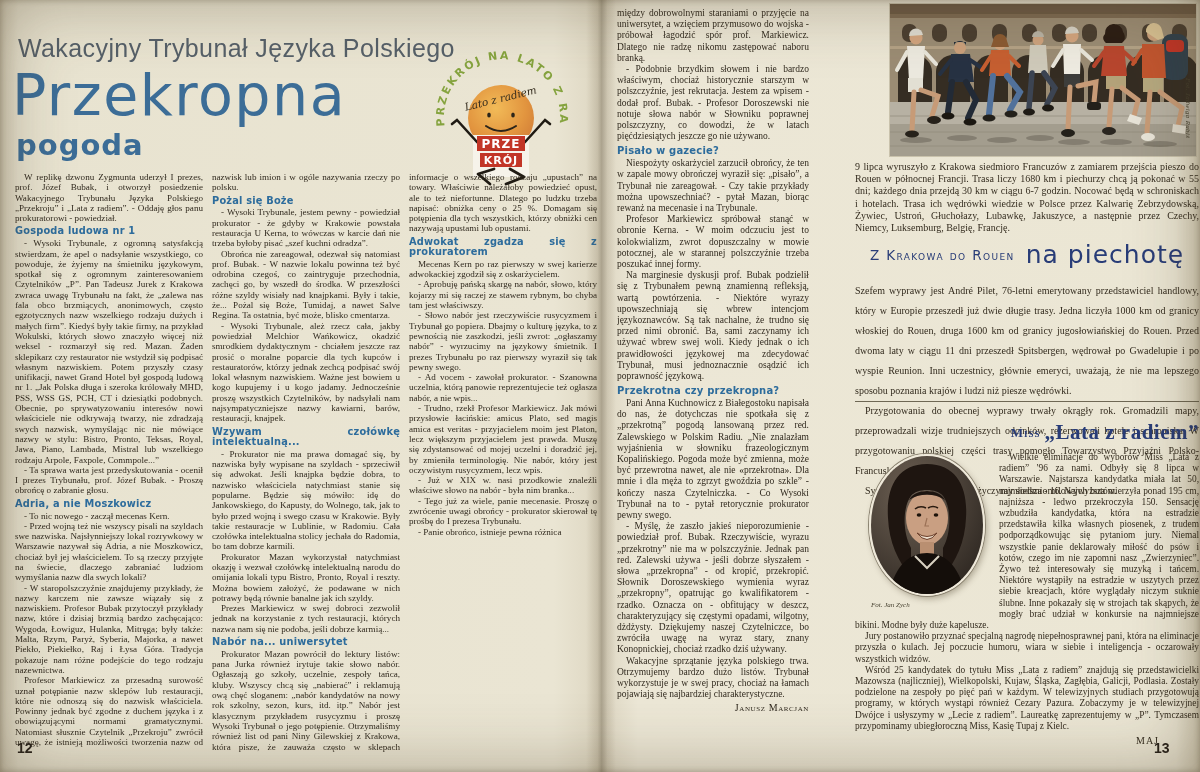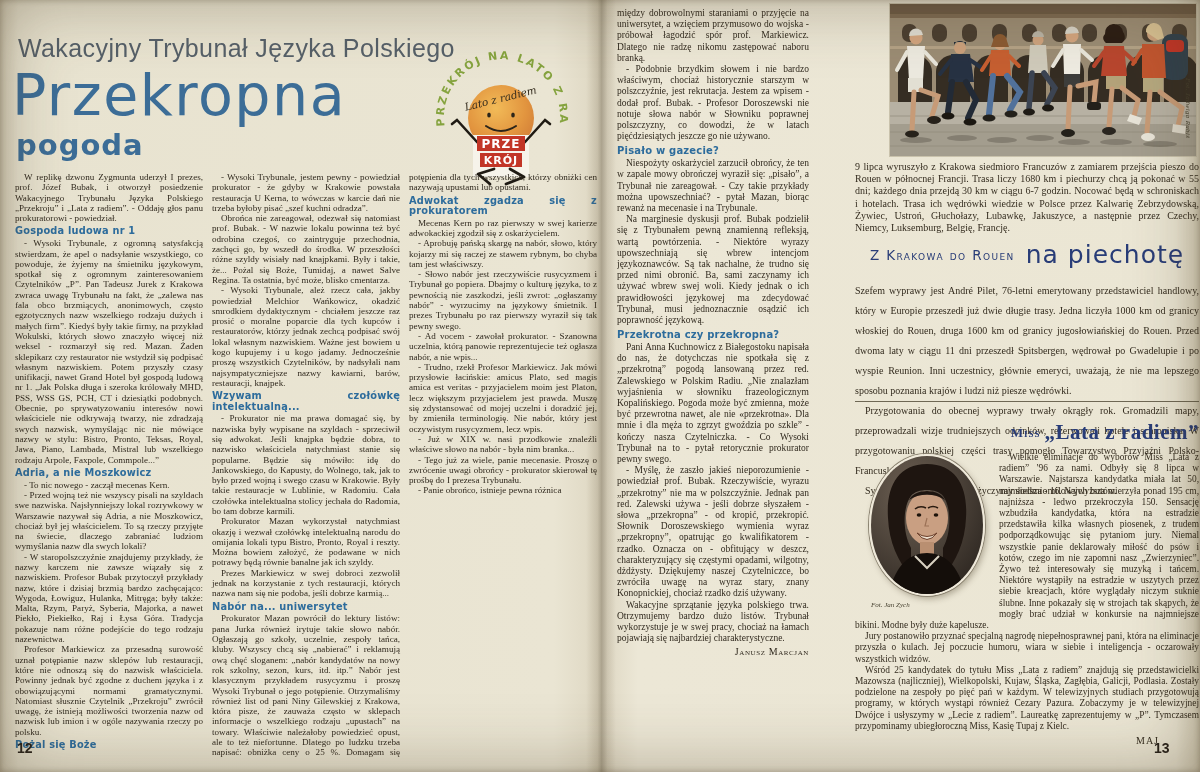--- a/index.html
+++ b/index.html
@@ -110,20 +110,21 @@
         <path d="M66,133 L50,138 L62,148" stroke="#1f1a13" stroke-width="2.8" fill="none" stroke-linecap="round" stroke-linejoin="round"></path>
         <path d="M82,133 L96,141 L78,148" stroke="#1f1a13" stroke-width="2.8" fill="none" stroke-linecap="round" stroke-linejoin="round"></path>
       </svg>
     </div>
 
     <div class="cols">
       <p>W replikę dzwonu Zygmunta uderzył I prezes, prof. Józef Bubak, i otworzył posiedzenie Wakacyjnego Trybunału Języka Polskiego „Przekroju” i „Lata z radiem”. - Oddaję głos panu prokuratorowi - powiedział.</p>
 
       <div class="col-head">Gospoda ludowa nr 1</div>
       <p>- Wysoki Trybunale, z ogromną satysfakcją stwierdzam, że apel o nadsyłanie wszystkiego, co powoduje, że żyjemy na śmietniku językowym, spotkał się z ogromnym zainteresowaniem Czytelników „P”. Pan Tadeusz Jurek z Krakowa zwraca uwagę Trybunału na fakt, że „zalewa nas fala obco brzmiących, anonimowych, często egzotycznych nazw wszelkiego rodzaju dużych i małych firm”. Kiedyś były takie firmy, na przykład Wokulski, których słowo znaczyło więcej niż weksel - rozmarzył się red. Mazan. Żaden sklepikarz czy restaurator nie wstydził się podpisać własnym nazwiskiem. Potem przyszły czasy unifikacji, nawet Grand Hotel był gospodą ludową nr 1. „Jak Polska długa i szeroka królowały MHD, PSS, WSS GS, PCH, CT i dziesiątki podobnych. Obecnie, po sprywatyzowaniu interesów nowi właściciele nie odkrywają twarzy, nie zdradzają swych nazwisk, wymyślając nic nie mówiące nazwy w stylu: Bistro, Pronto, Teksas, Royal, Jawa, Piano, Lambada, Mistral lub wszelkiego rodzaju Arpole, Faxpole, Commpole...”</p>
+      <p>- Ta sprawa warta jest przedyskutowania - ocenił I prezes Trybunału, prof. Józef Bubak. - Proszę obrońcę o zabranie głosu.</p>
 
       <div class="col-head">Adria, a nie Moszkowicz</div>
       <p>- To nic nowego - zaczął mecenas Kern.</p>
       <p>- Przed wojną też nie wszyscy pisali na szyldach swe nazwiska. Najsłynniejszy lokal rozrywkowy w Warszawie nazywał się Adria, a nie Moszkowicz, chociaż był jej właścicielem. To są rzeczy przyjęte na świecie, dlaczego zabraniać ludziom wymyślania nazw dla swych lokali?</p>
       <p>- W staropolszczyźnie znajdujemy przykłady, że nazwy karczem nie zawsze wiązały się z nazwiskiem. Profesor Bubak przytoczył przykłady nazw, które i dzisiaj brzmią bardzo zachęcająco: Wygoda, Łowiguz, Hulanka, Mitręga; były także: Malta, Rzym, Paryż, Syberia, Majorka, a nawet Piekło, Piekiełko, Raj i Łysa Góra. Tradycja pokazuje nam różne podejście do tego rodzaju nazewnictwa.</p>
       <p>Profesor Markiewicz za przesadną surowość uznał potępianie nazw sklepów lub restauracji, które nie odnoszą się do nazwisk właściciela. Powinny jednak być zgodne z duchem języka i z obowiązującymi normami gramatycznymi. Natomiast słusznie Czytelnik „Przekroju” zwrócił uwagę, że istnieją możliwości tworzenia nazw od nazwisk lub imion i w ogóle nazywania rzeczy po polsku.</p>
 
       <div class="col-head">Pożal się Boże</div>
       <p>- Wysoki Trybunale, jestem pewny - powiedział prokurator - że gdyby w Krakowie powstała restauracja U Kerna, to wówczas w karcie dań nie trzeba byłoby pisać „szef kuchni odradza”.</p>
       <p>Obrońca nie zareagował, odezwał się natomiast prof. Bubak. - W nazwie lokalu powinna też być odrobina czegoś, co zaintryguje przechodnia, zachęci go, by wszedł do środka. W przeszłości różne szyldy wisiały nad knajpkami. Były i takie, że... Pożal się Boże, Tumidaj, a nawet Salve Regina. Ta ostatnia, być może, blisko cmentarza.</p>
@@ -152,20 +153,21 @@
   </div>
 
   <div class="page page-right">
 
     <div class="rcol">
       <p class="noind">między dobrowolnymi staraniami o przyjęcie na uniwersytet, a wzięciem przymusowo do wojska - próbował łagodzić spór prof. Markiewicz. Dlatego nie radzę nikomu zastępować naboru branką.</p>
       <p>- Podobnie brzydkim słowem i nie bardzo właściwym, chociaż historycznie starszym w polszczyźnie, jest rekrutacja. Jestem za wpisem - dodał prof. Bubak. - Profesor Doroszewski nie notuje słowa nabór w Słowniku poprawnej polszczyzny, co dowodzi, że w latach pięćdziesiątych jeszcze go nie używano.</p>
 
       <div class="col-head">Pisało w gazecie?</div>
       <p>Niespożyty oskarżyciel zarzucił obrońcy, że ten w zapale mowy obrończej wyraził się: „pisało”, a Trybunał nie zareagował. - Czy takie przykłady można upowszechniać? - pytał Mazan, biorąc rewanż na mecenasie i na Trybunale.</p>
+      <p>Profesor Markiewicz spróbował stanąć w obronie Kerna. - W moim odczuciu jest to kolokwializm, zwrot dopuszczalny w mowie potocznej, ale w starannej polszczyźnie trzeba poszukać innej formy.</p>
       <p>Na marginesie dyskusji prof. Bubak podzielił się z Trybunałem pewną znamienną refleksją, wartą powtórzenia. - Niektóre wyrazy upowszechniają się wbrew intencjom językoznawców. Są tak nachalne, że trudno się przed nimi obronić. Ba, sami zaczynamy ich używać wbrew swej woli. Kiedy jednak o ich prawidłowości językowej ma zdecydować Trybunał, musi jednoznacznie osądzić ich poprawność językową.</p>
 
       <div class="col-head">Przekrotna czy przekropna?</div>
       <p>Pani Anna Kuchnowicz z Białegostoku napisała do nas, że dotychczas nie spotkała się z „przekrotną” pogodą lansowaną przez red. Zalewskiego w Polskim Radiu. „Nie znalazłam wyjaśnienia w słowniku frazeologicznym Kopalińskiego. Pogoda może być zmienna, może być przewrotna nawet, ale nie «przekrotna». Dla mnie i dla męża to zgrzyt gwoździa po szkle” - kończy nasza Czytelniczka. - Co Wysoki Trybunał na to - pytał retorycznie prokurator pewny swego.</p>
       <p>- Myślę, że zaszło jakieś nieporozumienie - powiedział prof. Bubak. Rzeczywiście, wyrazu „przekrotny” nie ma w polszczyźnie. Jednak pan red. Zalewski używa - jeśli dobrze słyszałem - słowa „przekropna” - od kropić, przekropić. Słownik Doroszewskiego wymienia wyraz „przekropny”, opatrując go kwalifikatorem - rzadko. Oznacza on - obfitujący w deszcz, charakteryzujący się częstymi opadami, wilgotny, dżdżysty. Dziękujemy naszej Czytelniczce, bo zwróciła uwagę na wyraz stary, znany Konopnickiej, chociaż rzadko dziś używany.</p>
       <p>Wakacyjne sprzątanie języka polskiego trwa. Otrzymujemy bardzo dużo listów. Trybunał wykorzystuje je w swej pracy, chociaż na łamach pojawiają się najbardziej charakterystyczne.</p>
       <div class="sig">Janusz Marcjan</div>
     </div>
 
     <div class="photo">

